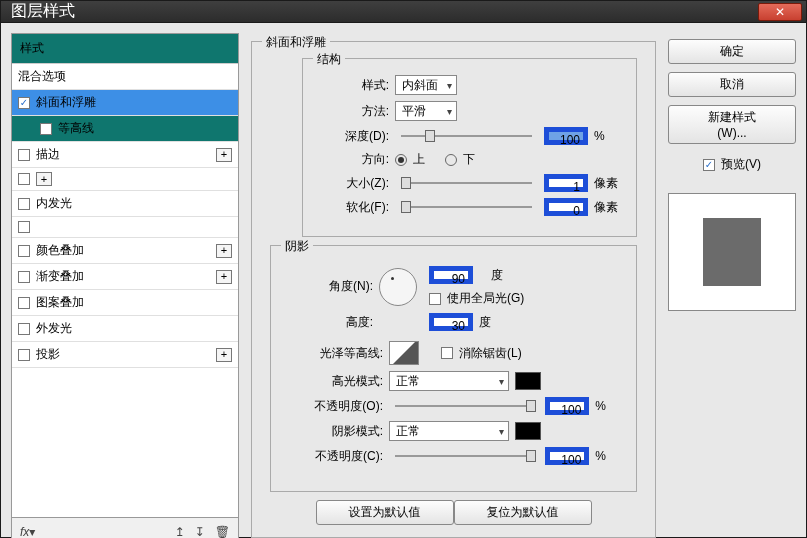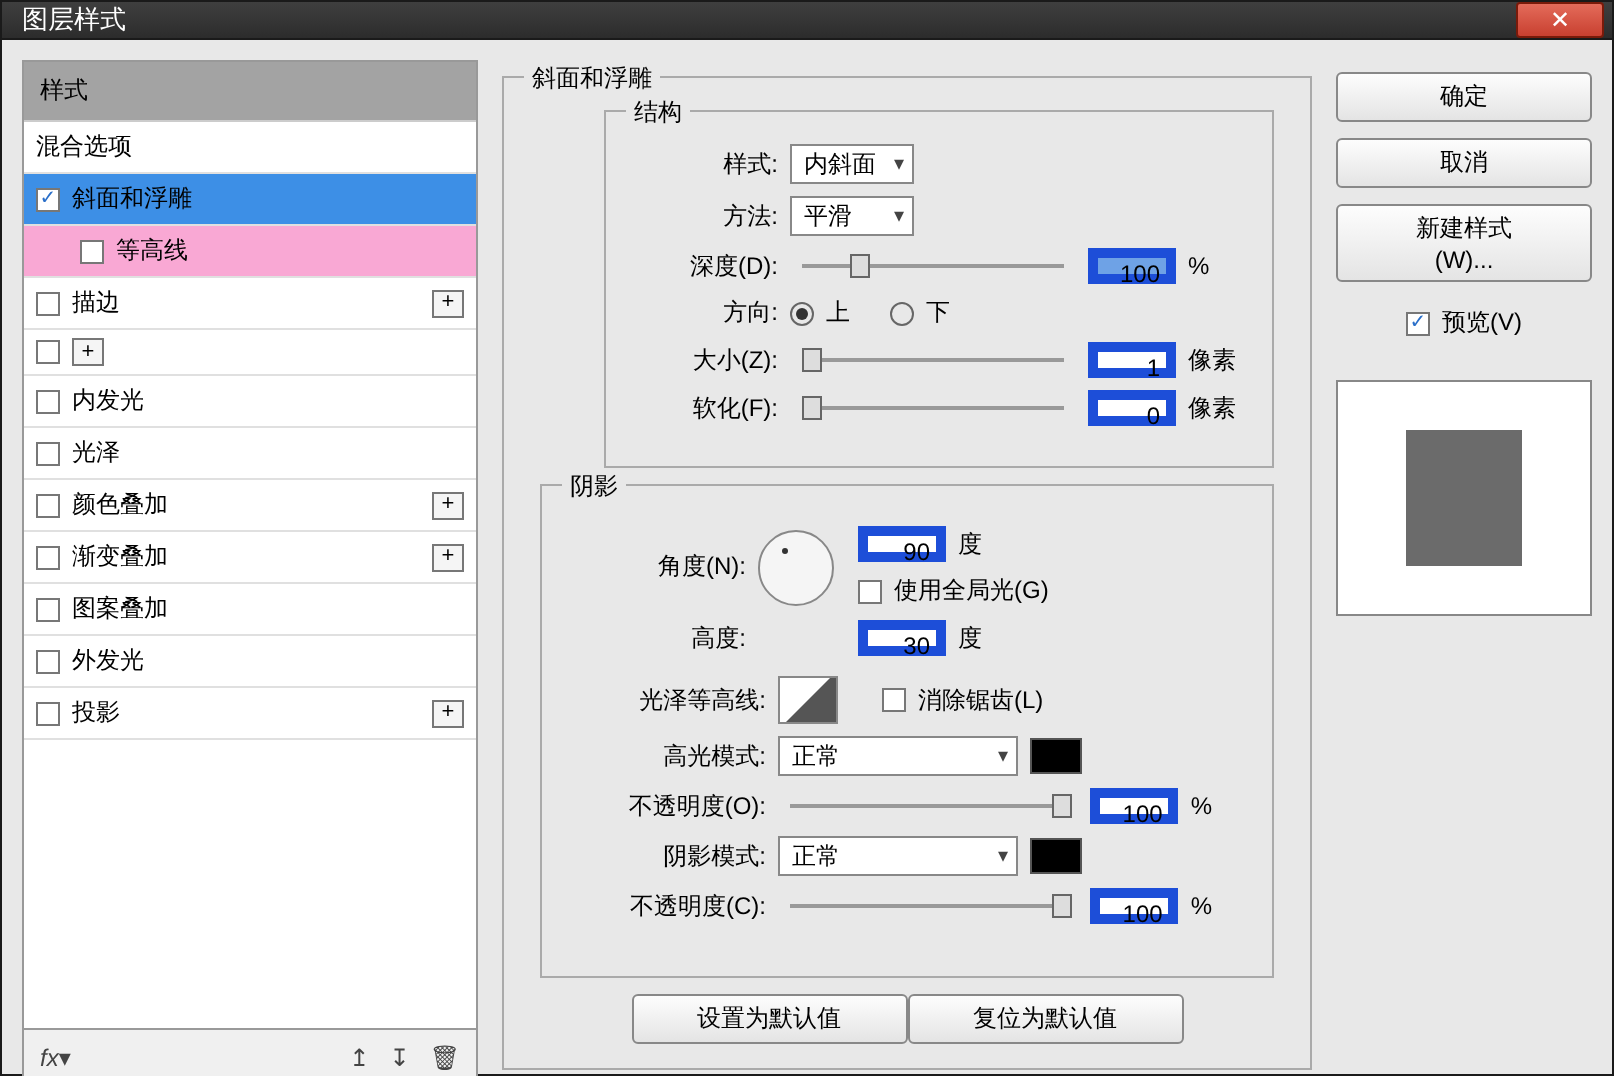--- a/index.html
+++ b/index.html
@@ -1,27 +1,27 @@
 <!DOCTYPE html>
 <html><head>
 <meta charset="utf-8">
 <style>
 * { box-sizing: border-box; margin: 0; padding: 0; font-family: "Microsoft YaHei", Arial, sans-serif; font-size: 12px; }
 body { background: #4a4a4a; }
 .window { width: 807px; height: 538px; background: #e8e8e8; border: 1px solid #1a1a1a; display: flex; flex-direction: column; }
 .titlebar { height: 28px; background: linear-gradient(#3f3f3f,#2c2c2c); color: #fff; display: flex; align-items: center; padding: 0 4px 0 10px; justify-content: space-between; border-bottom: 1px solid #1a1a1a; }
-.titlebar-title { font-size: 13px; text-align: center; }
+.titlebar-title { font-size: 16px; text-align: center; }
 .close-btn { width: 44px; height: 18px; background: linear-gradient(#e46b5a,#c84030); border: 1px solid #7a1a0a; border-radius: 2px; color: #fff; display: flex; align-items: center; justify-content: center; cursor: pointer; }
 .body { flex: 1; display: flex; padding: 10px 10px 8px 10px; gap: 8px; }
 .sidebar { width: 228px; display: flex; flex-direction: column; }
 .styles-list { flex: 1; border: 1px solid #999; background: #fff; }
-.list-head { padding: 6px 8px; border-bottom: 1px solid #ccc; background: #a3a3a3; }
+.list-head { padding: 6px 8px; border-bottom: 1px solid #ccc; background: #0f766e; }
 .row { display: flex; align-items: center; padding: 4px 6px; border-bottom: 1px solid #e0e0e0; gap: 6px; }
 .row.sel { background: #3d8fe6; }
-.row.sub { padding-left: 28px; background: #f9a8d4; }
+.row.sub { padding-left: 28px; background: #0f766e; }
 .row .lbl { flex: 1; }
 .plus { width: 16px; height: 14px; border: 1px solid #777; background: #f5f5f5; display: flex; align-items: center; justify-content: center; font-size: 11px; line-height: 1; cursor: pointer; }
 .chk { width: 12px; height: 12px; border: 1px solid #777; background: #fff; display: inline-flex; align-items: center; justify-content: center; font-size: 10px; line-height: 1; }
 .chk.on::after { content: "✓"; color: #2a6fc9; }
 .sidebar-footer { height: 28px; border: 1px solid #999; border-top: none; background: #f0f0f0; display: flex; align-items: center; gap: 10px; padding: 0 8px; color: #444; }
 .sidebar-footer span { cursor: pointer; }
 .spacer { flex: 1; }
 .center { flex: 1; position: relative; padding-top: 4px; }
 .fieldset { border: 1px solid #aaa; margin: 4px 4px 8px 4px; padding: 10px 10px 12px 10px; position: relative; }
 .fieldset > .legend { position: absolute; top: -8px; left: 10px; background: #e8e8e8; padding: 0 4px; }
@@ -87,21 +87,20 @@
             <div class="row">
               <span class="chk"></span>
               <span class="plus">+</span>
             </div>
             <div class="row">
               <span class="chk"></span>
               <span class="lbl">内发光</span>
             </div>
             <div class="row">
               <span class="chk"></span>
-              <span class="lbl">光泽</span>
             </div>
             <div class="row">
               <span class="chk"></span>
               <span class="lbl">颜色叠加</span>
               <span class="plus">+</span>
             </div>
             <div class="row">
               <span class="chk"></span>
               <span class="lbl">渐变叠加</span>
               <span class="plus">+</span>
@@ -182,21 +181,21 @@
           </div>
         </div>
 
         <div class="inner-field" style="margin-left:8px">
           <div class="legend">阴影</div>
           <div class="shadow-block">
             <div class="form-row">
               <span class="label">角度(N):</span>
               <div class="angle-dial"></div>
               <div style="display:flex;flex-direction:column;gap:6px;margin-left:6px">
-                <div style="display:flex;align-items:center;gap:6px">
+                <div style="display:flex;align-items:center;gap:18px">
                   <div class="num">90</div>
                   <span>度</span>
                 </div>
                 <div style="display:flex;align-items:center;gap:6px">
                   <span class="chk"></span>
                   <span>使用全局光(G)</span>
                 </div>
               </div>
             </div>
             <div class="form-row">

